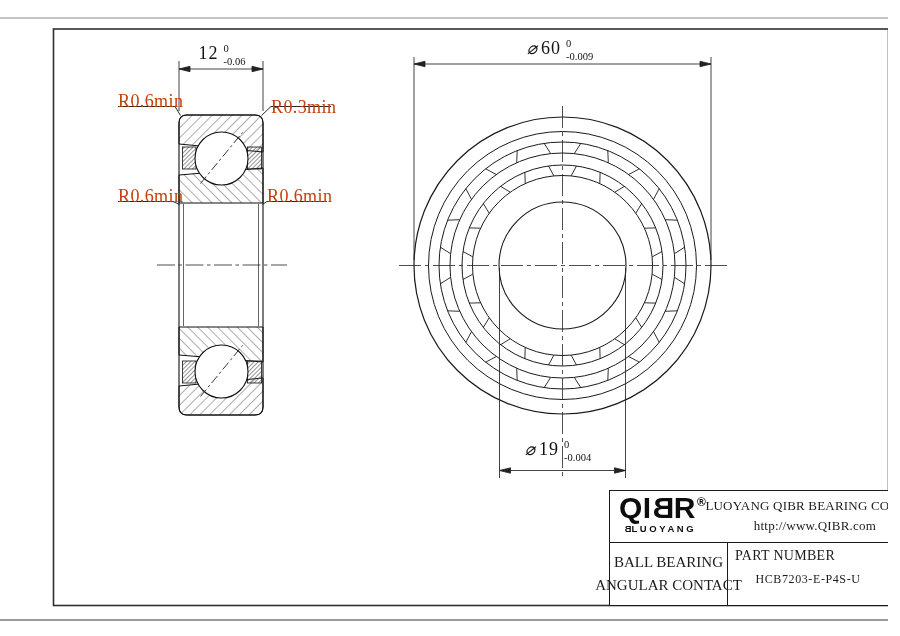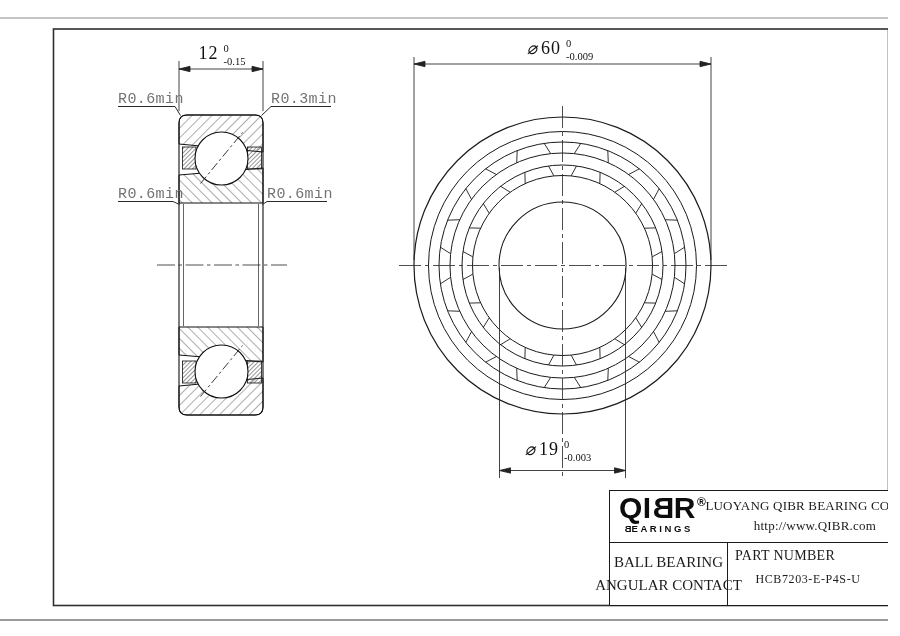--- a/index.html
+++ b/index.html
@@ -9,21 +9,21 @@
 
   
   .dim{position:absolute;display:flex;justify-content:center;align-items:flex-start;
        font-size:18px;line-height:1;color:#111;white-space:nowrap;}
   .dim .sym{font-style:italic;font-size:17px;margin-right:4px;transform:translateY(1px);}
   .dim .val{letter-spacing:1px;}
   .dim .tol{display:inline-flex;flex-direction:column;align-items:flex-start;
             font-size:10.5px;line-height:1.25;margin-left:5px;transform:translateY(-2px);}
 
   
-  .rlabel{position:absolute;font-size:15px;letter-spacing:0.4px;color:#737373;white-space:nowrap;font-family:Liberation Mono, monospace;}
+  .rlabel{position:absolute;font-size:18px;letter-spacing:0.4px;color:#c2410c;white-space:nowrap;}
 
   
   #tblock{position:absolute;left:609px;top:490px;width:280px;height:115.5px;
           box-sizing:border-box;border:1.4px solid #1b1b1b;display:flex;flex-direction:column;
           background:#fff;}
   #tblock .trow1{height:52px;box-sizing:border-box;border-bottom:1.4px solid #1b1b1b;display:flex;}
   #tblock .trow2{flex:1;display:flex;}
   .logo-cell{width:114px;box-sizing:border-box;padding:1px 0 0 9px;}
   .logo-word{font-family:"Liberation Sans", sans-serif;font-weight:bold;font-size:30px;
              line-height:1.05;letter-spacing:0.5px;color:#0d0d0d;white-space:nowrap;}
@@ -178,52 +178,52 @@
       <path d="M 331 106.5 L 271 106.5 L 261.5 115.5"></path>
       <path d="M 118 201.5 L 173 201.5 L 179.5 204.5"></path>
       <path d="M 327 201.5 L 267 201.5 L 262.5 204.5"></path>
     </g>
   </svg>
 
   <div class="dim" id="dim-width" style="left:172px;top:44px;width:100px;">
     <span class="val">12</span>
     <span class="tol">
       <span>0</span>
-      <span>-0.15</span>
+      <span>-0.06</span>
     </span>
   </div>
 
   <div class="dim" id="dim-od" style="left:498px;top:39px;width:124px;">
     <span class="sym">⌀</span>
     <span class="val">60</span>
     <span class="tol">
       <span>0</span>
       <span>-0.009</span>
     </span>
   </div>
 
   <div class="dim" id="dim-bore" style="left:496px;top:440px;width:124px;">
     <span class="sym">⌀</span>
     <span class="val">19</span>
     <span class="tol">
       <span>0</span>
-      <span>-0.003</span>
+      <span>-0.004</span>
     </span>
   </div>
 
   <div class="rlabel" style="left:118px;top:91px;">R0.6min</div>
-  <div class="rlabel" style="left:271px;top:91px;">R0.3min</div>
+  <div class="rlabel" style="left:271px;top:97px;">R0.3min</div>
   <div class="rlabel" style="left:118px;top:186px;">R0.6min</div>
   <div class="rlabel" style="left:267px;top:186px;">R0.6min</div>
 
   <div id="tblock">
     <div class="trow1">
       <div class="logo-cell">
         <div class="logo-word"><span>Q</span><span>I</span><span class="flip">B</span><span>R</span><span class="reg">®</span></div>
-        <div class="logo-sub"><span class="flip">B</span><span>EARINGS</span></div>
+        <div class="logo-sub"><span class="flip">B</span><span>LUOYANG</span></div>
       </div>
       <div class="company-cell">
         <div>LUOYANG QIBR BEARING CO., LTD</div>
         <div>http://www.QIBR.com</div>
       </div>
     </div>
     <div class="trow2">
       <div class="product-cell">
         <div>BALL BEARING</div>
         <div>ANGULAR CONTACT</div>

